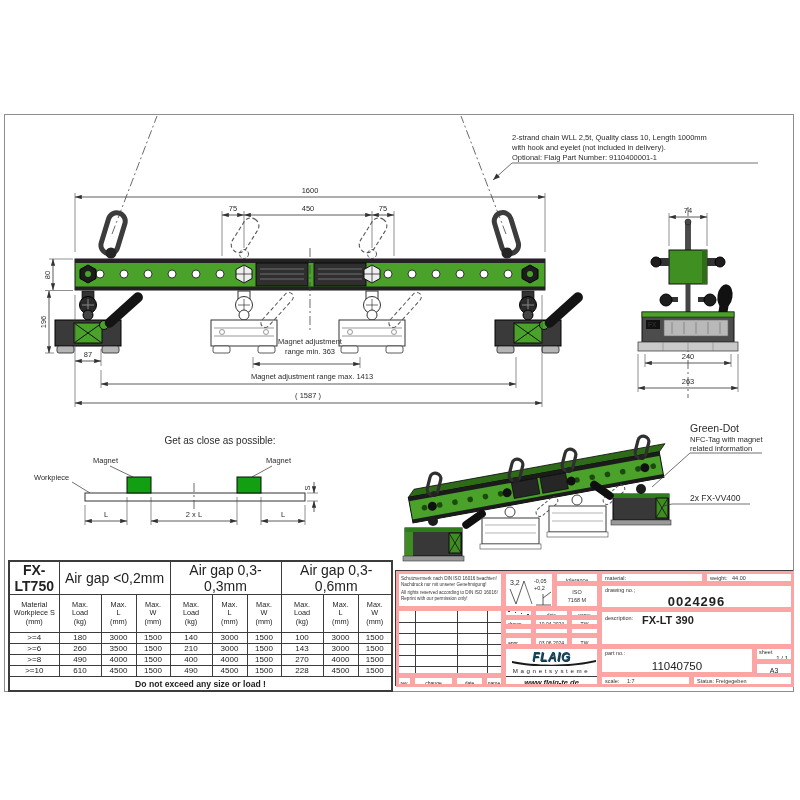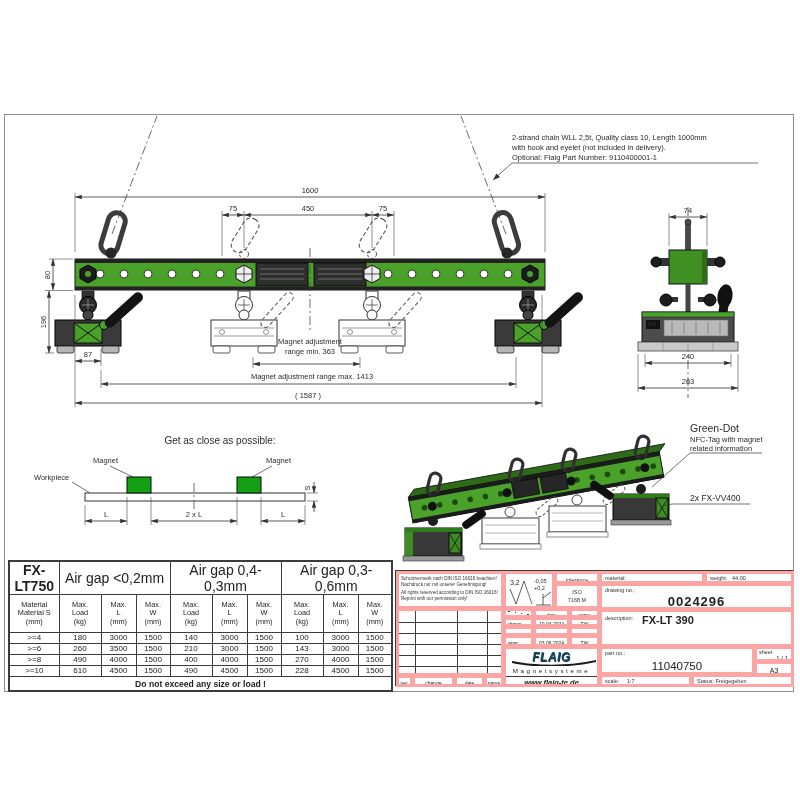--- a/index.html
+++ b/index.html
@@ -397,27 +397,27 @@
         <col style="width:35px">
         <col style="width:34px">
       <col style="width:42px">
         <col style="width:35px">
         <col style="width:34px">
     </colgroup>
     <tbody>
         <tr class="r1">
       <td class="model">FX-LT750</td>
       <td colspan="3">Air gap &lt;0,2mm</td>
-      <td colspan="3">Air gap 0,4-0,3mm</td>
+      <td colspan="3">Air gap 0,3-0,3mm</td>
       <td colspan="3">Air gap 0,3-0,6mm</td>
     </tr>
     <tr class="r2">
       <td>
             <div>Material</div>
-            <div>Material S</div>
+            <div>Workpiece S</div>
             <div>(mm)</div>
           </td>
       <td>
             <div>Max.</div>
             <div>Load</div>
             <div>(kg)</div>
           </td>
       <td>
             <div>Max.</div>
             <div>L</div>

